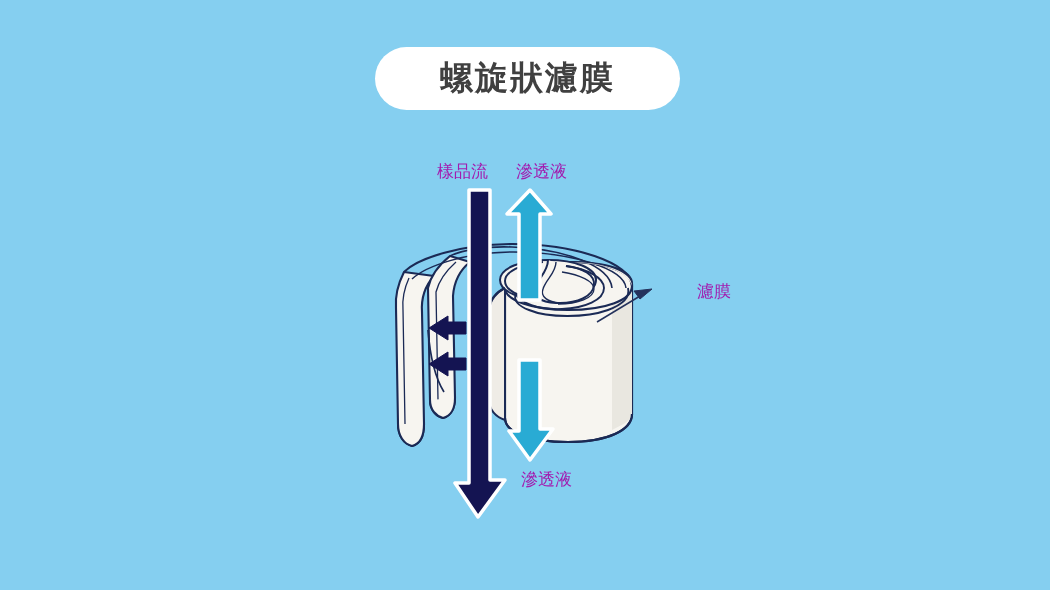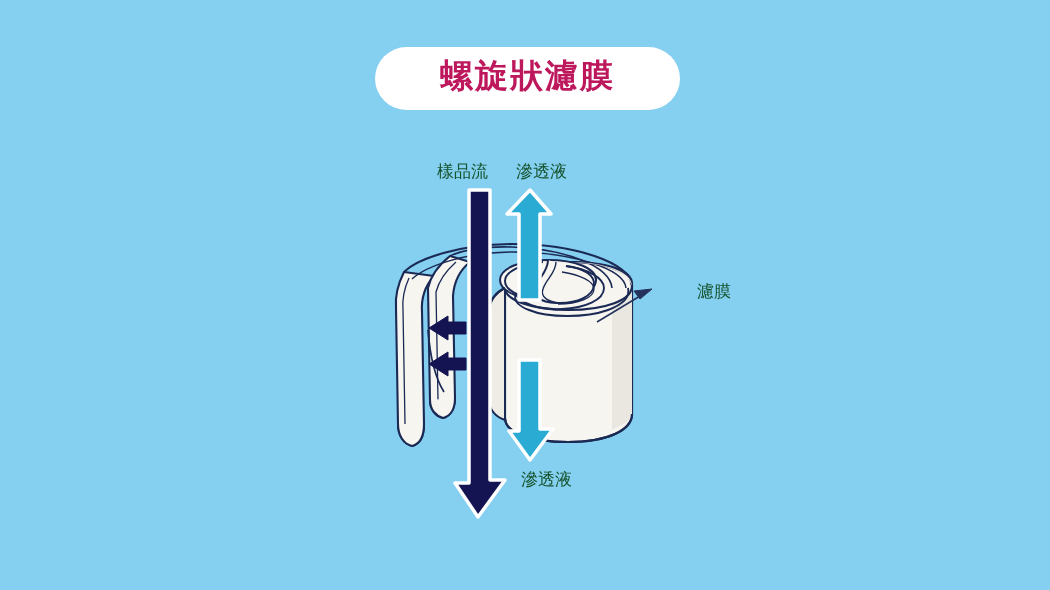--- a/index.html
+++ b/index.html
@@ -32,33 +32,33 @@
     top: 47px;
     width: 305px;
     height: 63px;
     background: #ffffff;
     border-radius: 32px;
     display: flex;
     align-items: center;
     justify-content: center;
   }
   .title-pill .title-text {
-    font-family: Liberation Mono, monospace;
+    font-family: Liberation Serif, serif;
     font-size: 33px;
     font-weight: bold;
     letter-spacing: 2px;
-    color: #be185d;
+    color: #404040;
     line-height: 1;
     white-space: nowrap;
   }
   .lbl {
     position: absolute;
     font-family: "DejaVu Sans", "Liberation Sans", sans-serif;
     font-size: 17px;
-    color: #14532d;
+    color: #a21caf;
     white-space: nowrap;
     line-height: 1;
   }
   .lbl-feed      { left: 437px; top: 163px; }
   .lbl-permeate-top { left: 516px; top: 163px; }
   .lbl-permeate-bottom { left: 521px; top: 471px; }
   .lbl-membrane  { left: 657px; top: 283px; margin-left: 40px; }
 </style>
 </head>
 <body>

